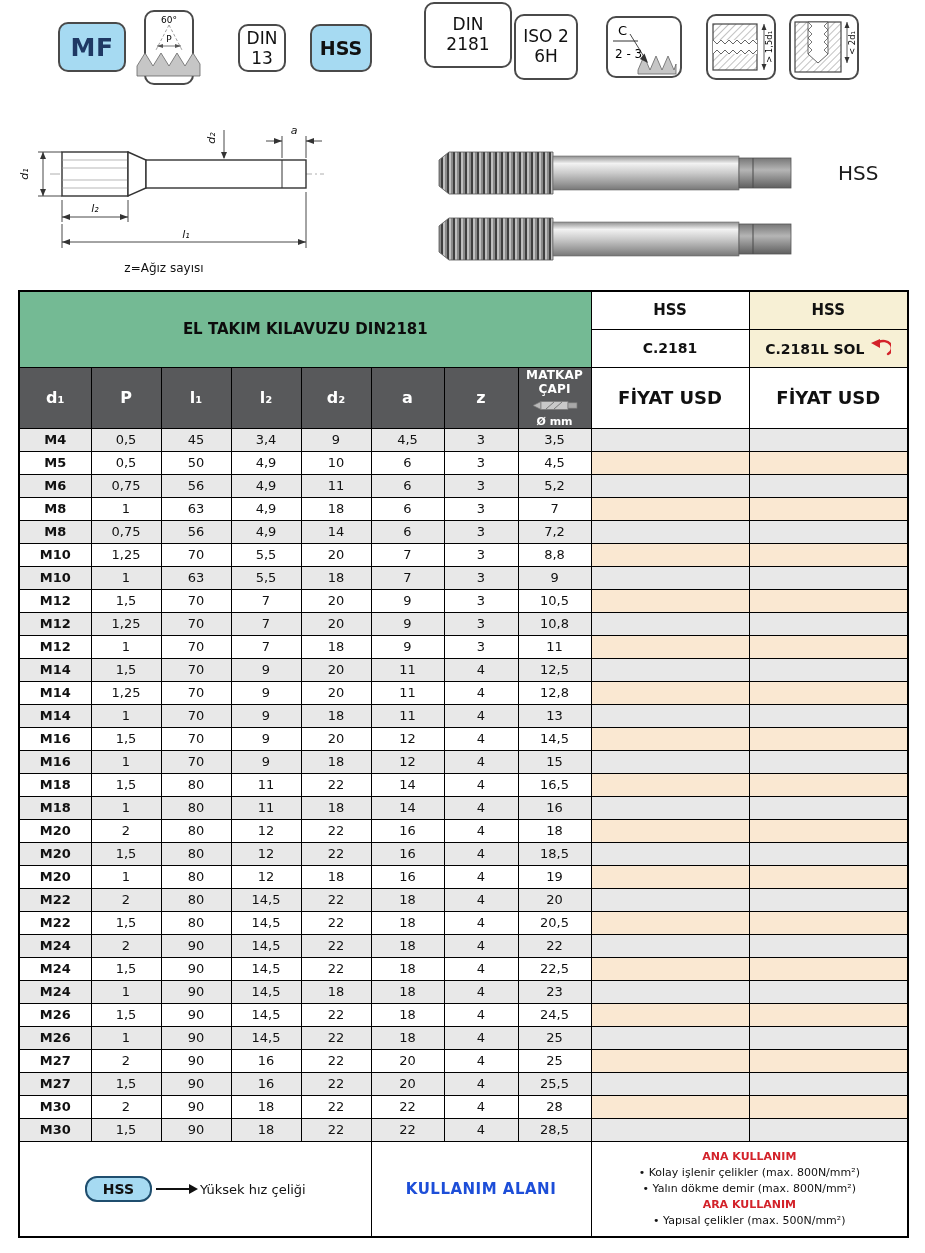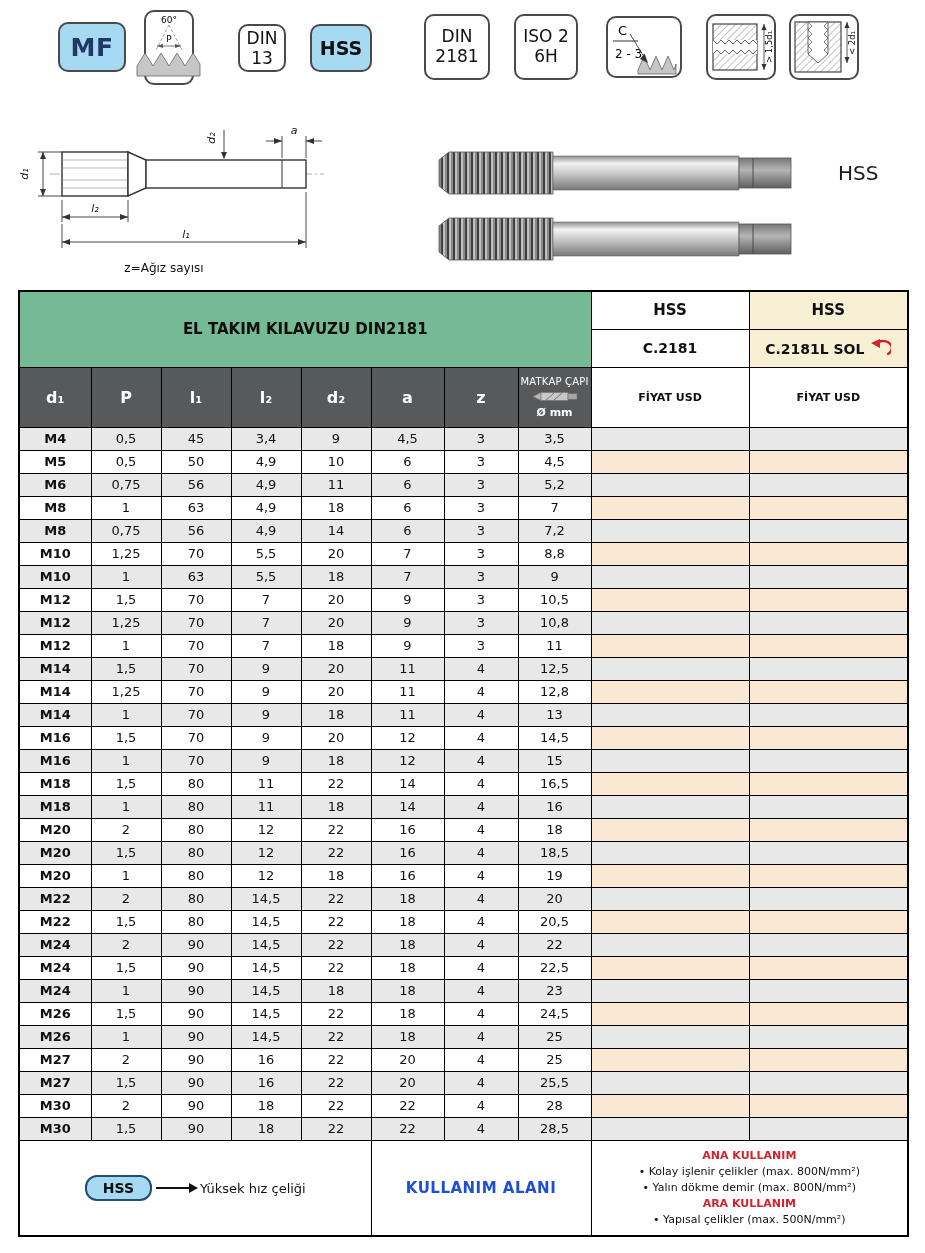--- a/index.html
+++ b/index.html
@@ -10,21 +10,21 @@
 
 .badge{position:absolute;border:2px solid #4a4a4a;border-radius:10px;background:#fff;display:flex;flex-direction:column;align-items:center;justify-content:center;text-align:center}
 .badge.blue{background:#A6DAF2}
 .b-mf{left:58px;top:22px;width:68px;height:50px}
 .mf-label{font-size:25px;font-weight:bold;color:#1F3864;letter-spacing:.5px}
 .b-thread{left:144px;top:10px;width:50px;height:75px}
 .b-din13{left:238px;top:24px;width:48px;height:48px}
 .plain-label{font-size:17px;color:#111}
 .b-hss{left:310px;top:24px;width:62px;height:48px}
 .hss-label{font-size:19px;font-weight:bold;color:#111}
-.b-din2181{left:424px;top:14px;width:66px;height:66px}
+.b-din2181{left:424px;top:2px;width:88px;height:66px}
 .two-line{font-size:17px;line-height:1.15;color:#111}
 .b-iso{left:514px;top:14px;width:64px;height:66px}
 .b-c{left:606px;top:16px;width:76px;height:62px}
 .b-nut{left:706px;top:14px;width:70px;height:66px}
 .b-hole{left:789px;top:14px;width:70px;height:66px}
 
 
 .tech-drawing{position:absolute;left:14px;top:112px}
 .part{fill:#fff;stroke:#333;stroke-width:1.4}
 .thin{stroke:#999;stroke-width:.7}
@@ -37,23 +37,23 @@
 .photo-label{position:absolute;left:838px;top:160px;font-size:20px;line-height:1.35;color:#1a1a1a}
 
 
 .main-table{position:absolute;left:18px;top:290px;border-collapse:collapse;table-layout:fixed;width:889px;border:2px solid #000}
 .main-table th,.main-table td{border:1px solid #000;text-align:center;vertical-align:middle;padding:0;overflow:hidden}
 .green{background:#74BA94;font-size:15px;font-weight:bold;color:#0c0c0c}
 .mat-head{height:38px;font-size:15px;font-weight:bold;background:#fff}
 .code-head{height:38px;font-size:14px;font-weight:bold;background:#fff}
 .creambg{background:#F7F0D5}
 .dark{background:#58595B;color:#fff;height:60px;font-size:16px;font-weight:bold}
-.drill-top{font-size:10px;font-weight:normal;letter-spacing:.2px}
+.drill-top{font-size:12px;font-weight:bold;letter-spacing:.2px}
 .drill-bottom{font-size:11px;font-weight:bold}
-.fiyat{font-size:11px;font-weight:bold;background:#fff}
+.fiyat{font-size:18px;font-weight:bold;background:#fff}
 .main-table td{height:23px;font-size:13px;background:#fff}
 .main-table tr.odd td{background:#E8E8E8}
 .main-table td.col0{font-weight:bold}
 .main-table td.price{background:#FAE8D2}
 .sol-arrow{vertical-align:-4px;margin-left:3px}
 
 
 .footrow td{height:96px;background:#fff;font-size:11px}
 .f1{text-align:left;padding-left:34px}
 .hss-badge{display:inline-block;background:#A6DAF2;border:2px solid #1f4e6e;border-radius:12px;padding:3px 16px;font-weight:bold;font-size:14px;vertical-align:middle}

